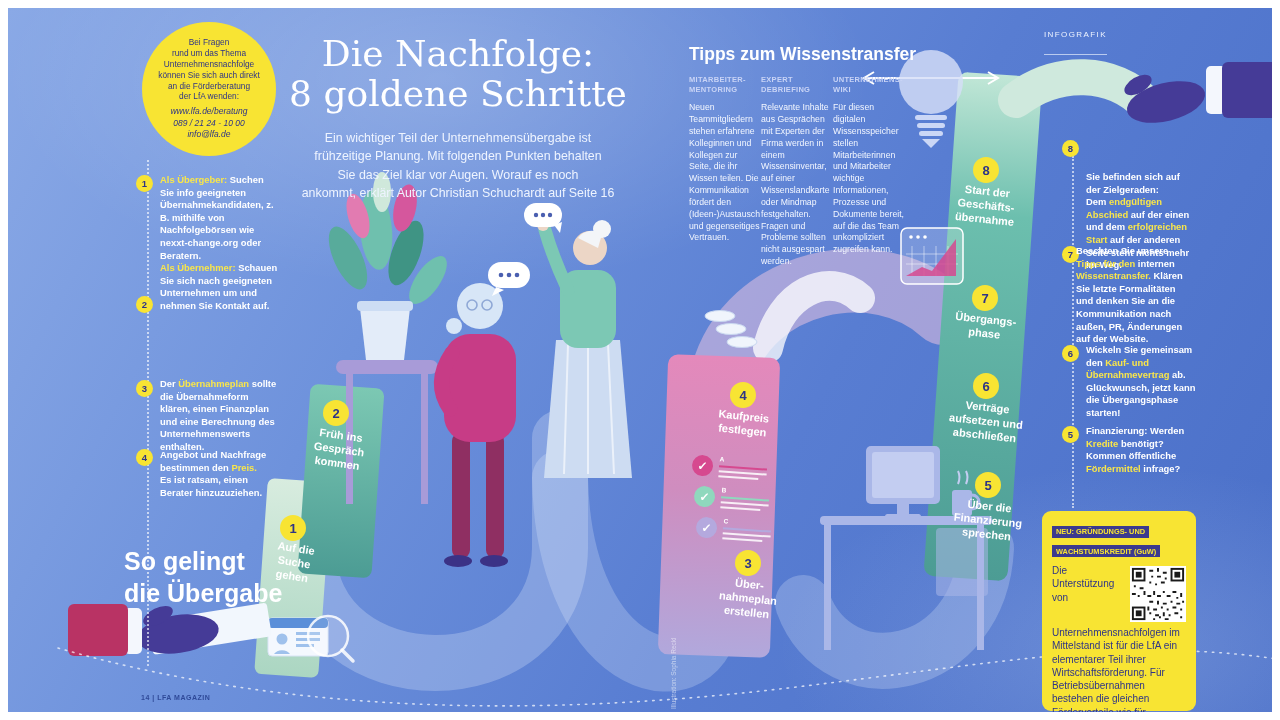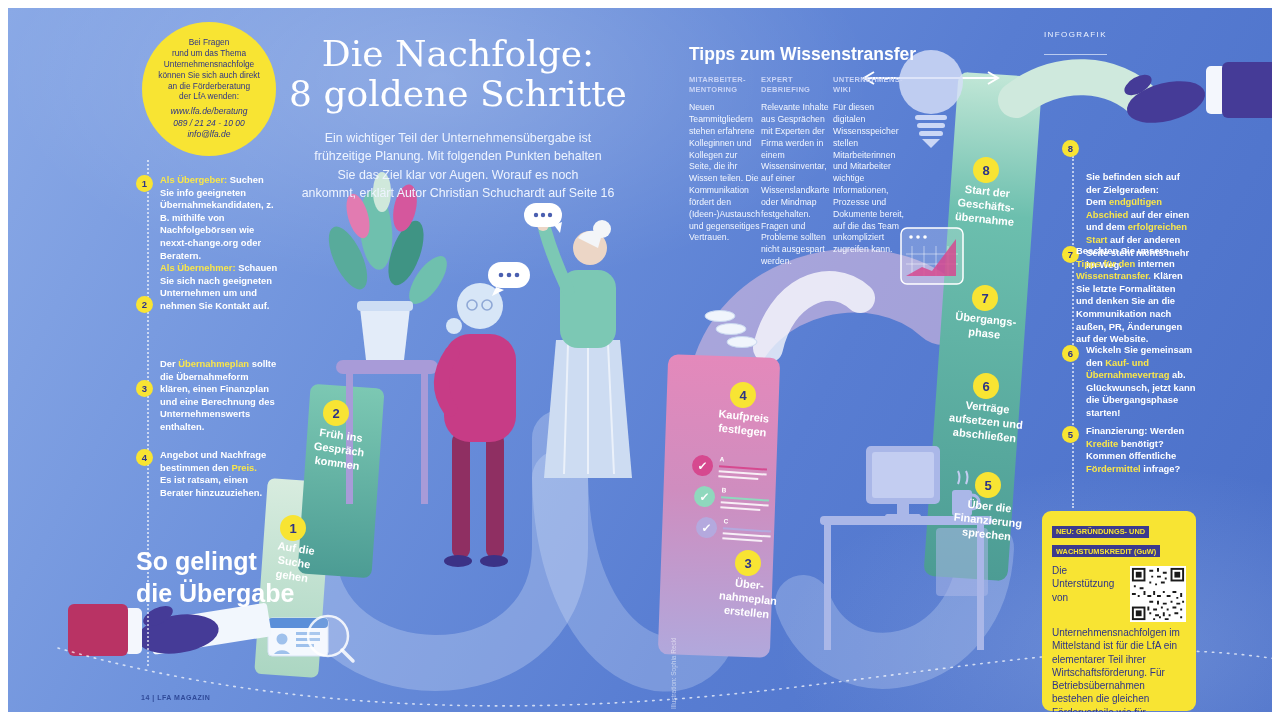--- a/index.html
+++ b/index.html
@@ -27,21 +27,21 @@
 
   .infografik{left:1036px;top:22px;font-size:8px;letter-spacing:1.4px;color:#eef3ff;
               border-bottom:1px solid rgba(240,246,255,.65);padding-bottom:15px;}
 
   .dotline{width:0;border-left:2px dotted rgba(255,255,255,.62);}
   .numc{width:17px;height:17px;border-radius:50%;background:#f8e433;color:#2e3487;
         font-size:9.5px;font-weight:bold;display:flex;align-items:center;justify-content:center;}
   .stext{width:118px;font-size:9.4px;line-height:1.34;font-weight:bold;color:#ffffff;}
   .stext-r{width:110px;}
 
-  .intro-heading{left:116px;top:537px;font-size:25px;line-height:1.28;font-weight:bold;color:#fff;margin-left:12px;}
+  .intro-heading{left:116px;top:537px;font-size:25px;line-height:1.28;font-weight:bold;color:#fff;}
 
   .rstep-c{width:26px;height:26px;border-radius:50%;background:#f8e433;color:#2e3487;
            font-size:13px;font-weight:bold;display:flex;align-items:center;justify-content:center;z-index:3;}
   .rstep-l{color:#ffffff;font-weight:bold;font-size:11px;line-height:1.25;text-align:center;z-index:3;}
 
   .tipps{left:681px;top:36px;width:252px;color:#fff;}
   .tipps h2{font-size:17.5px;margin:0 0 10px 0;}
   .tipps .cols{display:flex;gap:0;}
   .tipps .col{width:72px;}
   .tipps-head{font-size:7.5px;font-weight:bold;color:#c9d4f6;letter-spacing:.3px;line-height:1.35;}
@@ -258,21 +258,21 @@
 frühzeitige Planung. Mit folgenden Punkten behalten
 Sie das Ziel klar vor Augen. Worauf es noch
 ankommt, erklärt Autor Christian Schuchardt auf Seite 16</div>
   </div>
 
   <div class="abs dotline" style="left:139px;top:152px;height:506px;"></div>
   <div class="abs numc" style="left:128px;top:167px;">1</div>
   <div class="abs stext" style="left:152px;top:166px;"><span class="hl">Als Übergeber:</span><span> Suchen Sie info geeigneten Übernahmekandidaten, z. B. mithilfe von Nachfolgebörsen wie nexxt-change.org oder Beratern.</span><br><span></span><span class="hl">Als Übernehmer:</span><span> Schauen Sie sich nach geeigneten Unternehmen um und nehmen Sie Kontakt auf.</span></div>
   <div class="abs numc" style="left:128px;top:288px;">2</div>
   <div class="abs numc" style="left:128px;top:372px;">3</div>
-  <div class="abs stext" style="left:152px;top:350px;"><span>Der </span><span class="hl">Übernahmeplan</span><span> sollte die Übernahmeform klären, einen Finanzplan und eine Berechnung des Unternehmenswerts enthalten.</span></div>
+  <div class="abs stext" style="left:152px;top:370px;"><span>Der </span><span class="hl">Übernahmeplan</span><span> sollte die Übernahmeform klären, einen Finanzplan und eine Berechnung des Unternehmenswerts enthalten.</span></div>
   <div class="abs numc" style="left:128px;top:441px;">4</div>
   <div class="abs stext" style="left:152px;top:441px;"><span>Angebot und Nachfrage bestimmen den </span><span class="hl">Preis.</span><span></span><br><span>Es ist ratsam, einen Berater hinzuzuziehen.</span></div>
 
   <div class="abs intro-heading pre">So gelingt
 die Übergabe</div>
 
   <div class="abs rstep-c" style="left:272px;top:507px;">1</div>
   <div class="abs rstep-l pre" style="left:243px;top:534px;width:86px;transform:rotate(9deg);">Auf die
 Suche
 gehen</div>

